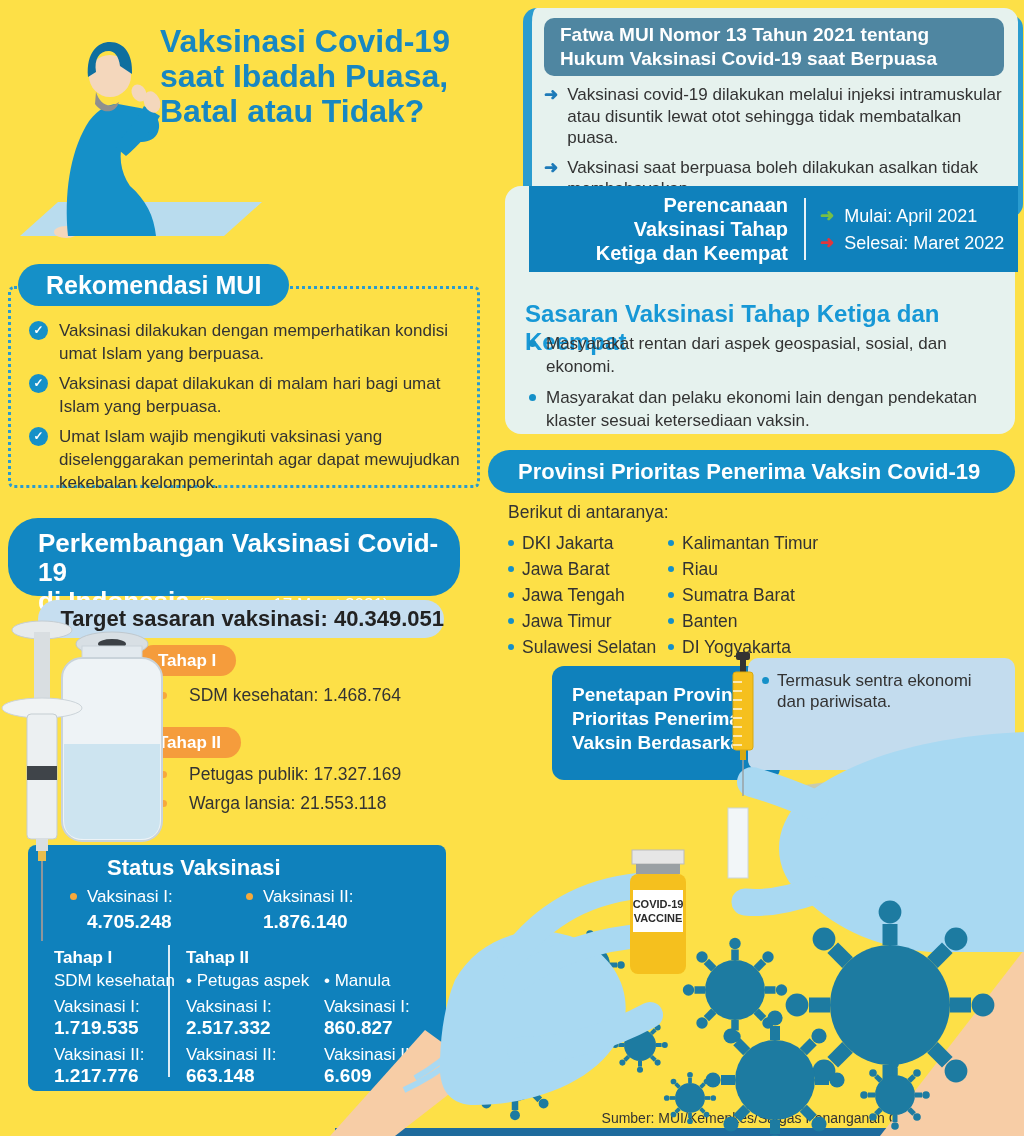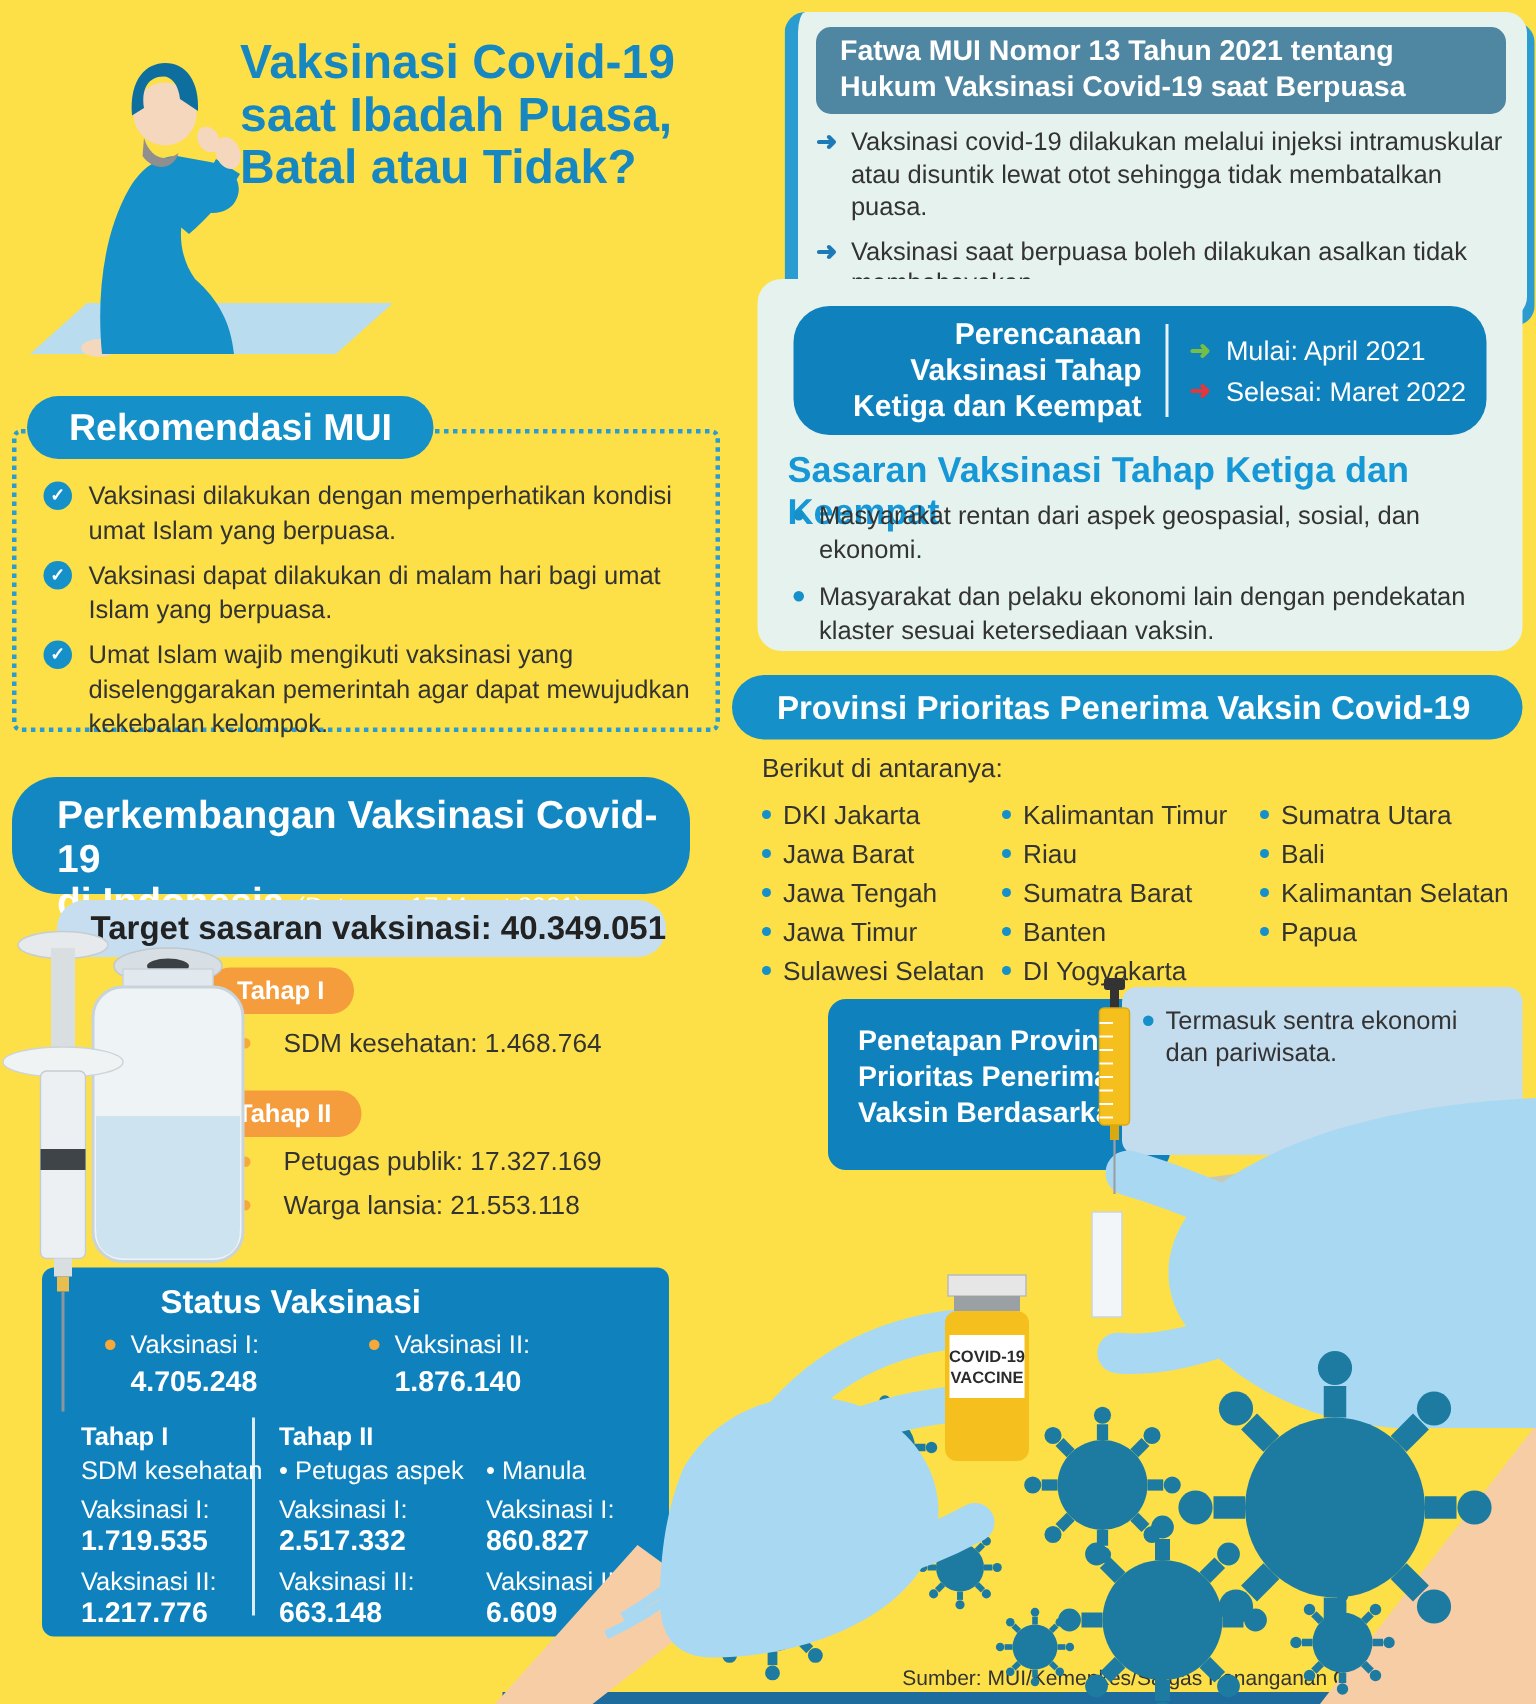--- a/index.html
+++ b/index.html
@@ -13,22 +13,22 @@
   .fatwa{left:523px;top:8px;width:460px;min-height:132px;background:#e6f2ee;
          border-left:9px solid #2a9ccf;border-radius:14px;box-shadow:6px 6px 0 -1px #2a9ccf;
          padding:10px 14px 12px 12px;}
   .fatwa-head{background:#4f86a1;border-radius:10px;color:#fff;font-weight:bold;
               font-size:19px;line-height:24px;padding:5px 16px;}
   .fatwa-point{display:flex;gap:9px;margin-top:8px;font-size:17px;line-height:21.5px;}
   .arrow{font-size:17px;line-height:21px;font-weight:bold;flex:0 0 auto;}
   .arrow.blue{color:#1d7ab8;}  .arrow.green{color:#76bf45;}  .arrow.red{color:#e2373c;}
   
   .perenc{left:505px;top:186px;width:510px;height:248px;background:#e6f2ee;border-radius:16px;}
-  .perenc-box{position:absolute;left:24px;top:18px;width:462px;height:86px;background:#0f81bc;
-              border-radius:24px;display:flex;align-items:center;color:#fff;}
+  .perenc-box{position:absolute;left:24px;top:0;width:462px;height:86px;background:#0f81bc;
+              border-radius:0;display:flex;align-items:center;color:#fff;padding-left:27px;}
   .perenc-title{width:218px;text-align:right;font-weight:bold;font-size:20px;line-height:24px;
                 padding-left:14px;}
   .perenc-div{width:2px;height:62px;background:rgba(255,255,255,.9);margin:0 14px 0 16px;}
   .perenc-item{display:flex;gap:10px;font-size:18px;line-height:22px;margin:5px 0;}
   .sasaran-title{position:absolute;left:20px;top:114px;color:#1798d6;font-weight:bold;font-size:24px;}
   .bullet-row{display:flex;gap:10px;font-size:17px;line-height:23px;justify-content:center;}
   .dot{flex:0 0 auto;border-radius:50%;}
   .dot.blue{width:7px;height:7px;background:#1590c8;margin-top:8px;}
   .dot.orange{width:7px;height:7px;background:#f6a93b;margin-top:8px;}
   
@@ -268,38 +268,20 @@
         <span class="dot blue"></span>
         <span>Sumatra Barat</span>
       </div>
     <div class="prov-item">
         <span class="dot blue"></span>
         <span>Banten</span>
       </div>
     <div class="prov-item">
         <span class="dot blue"></span>
         <span>DI Yogyakarta</span>
-      </div>
-  </div>
-  <div class="abs prov-col" style="left:840px">
-    <div class="prov-item">
-        <span class="dot blue"></span>
-        <span>Sumatra Utara</span>
-      </div>
-    <div class="prov-item">
-        <span class="dot blue"></span>
-        <span>Bali</span>
-      </div>
-    <div class="prov-item">
-        <span class="dot blue"></span>
-        <span>Kalimantan Selatan</span>
-      </div>
-    <div class="prov-item">
-        <span class="dot blue"></span>
-        <span>Papua</span>
       </div>
   </div>
 
   <div class="abs pen-blue">Penetapan Provinsi Prioritas Penerima Vaksin Berdasarkan:</div>
   <div class="abs pen-light">
     <div class="pen-item">
       <span class="dot blue" style="margin-top:7px"></span>
       <span>Termasuk sentra ekonomi dan pariwisata.</span>
     </div>
   </div>

